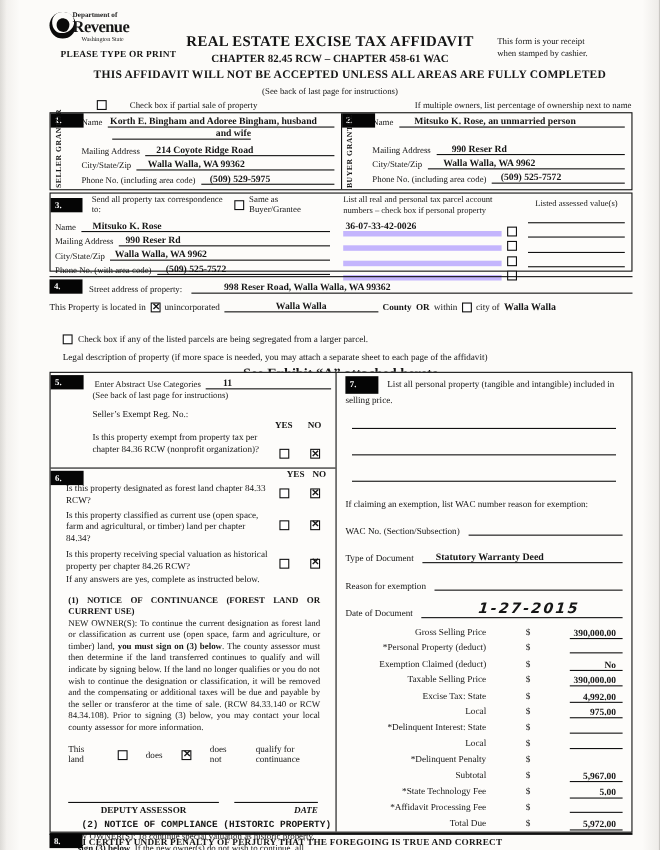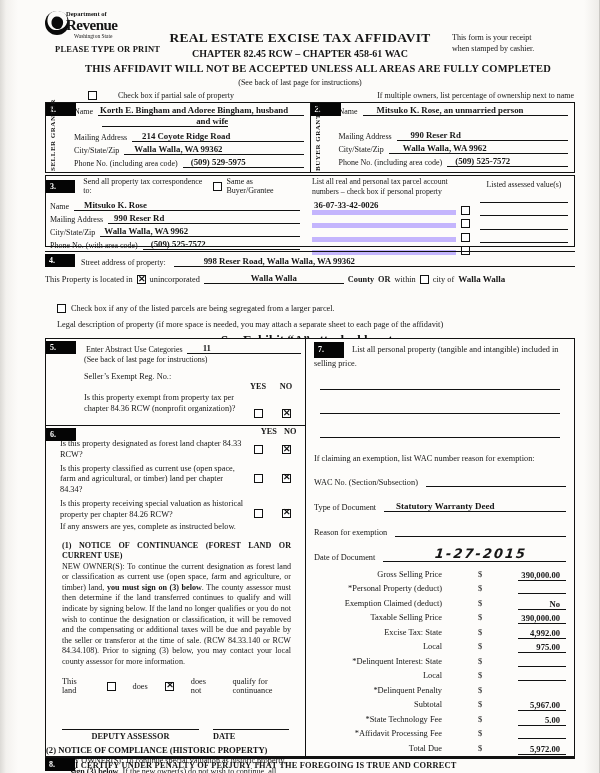--- a/index.html
+++ b/index.html
@@ -105,22 +105,22 @@
 
   .notice1 { margin:10px 10px 0 16px; font-size:8.1px; line-height:1.3; text-align:justify; }
   .notice1 .nt { font-weight:bold; }
   .thisland { display:flex; gap:17px; align-items:center; font-size:8.3px; margin:10px 0 0 16px; }
 
   .sigrow { display:flex; margin:34px 12px 0 16px; gap:14px; }
   .sigline-l { flex:1.8; border-bottom:1px solid #111; }
   .sigline-r { flex:1; border-bottom:1px solid #111; }
   .siglabels { display:flex; margin:2px 12px 0 16px; gap:14px; font-size:8.3px; font-weight:bold; }
   .siglabels .a { flex:1.8; text-align:center; }
-  .siglabels .b { flex:1; text-align:left; }
-  .notice2-title { text-align:left; font-size:8.6px; font-weight:bold; margin-top:4px; }
+  .siglabels .b { flex:1; text-align:right;font-style:italic; }
+  .notice2-title { text-align:right; font-size:8.6px; font-weight:bold; margin-top:4px;font-family:Liberation Mono, monospace; }
   .notice2-body { text-align:center; font-size:8.1px; line-height:1.3; margin:1px 14px 0 14px; }
 
   .s7-head { font-size:8.3px; line-height:1.45; }
   .s7-head .secnum { margin-right:6px; }
   .s7-blank { border-bottom:1px solid #111; min-height:12px; margin:0 6px; }
   .s7-exnote { font-size:8.3px; margin-top:16px; }
   .s7-row { display:flex; align-items:flex-end; margin-top:12px; }
   .s7-row .lbl { font-size:8.3px; padding-right:8px; }
   .s7-fill { flex:1; border-bottom:1px solid #111; min-height:10px; font-size:9px; font-weight:bold; padding-left:12px; }
   .handwrite { font-family:"DejaVu Sans", sans-serif; font-style:italic; font-size:13px; font-weight:bold; letter-spacing:2px; transform:skewX(-6deg); display:inline-block; }

